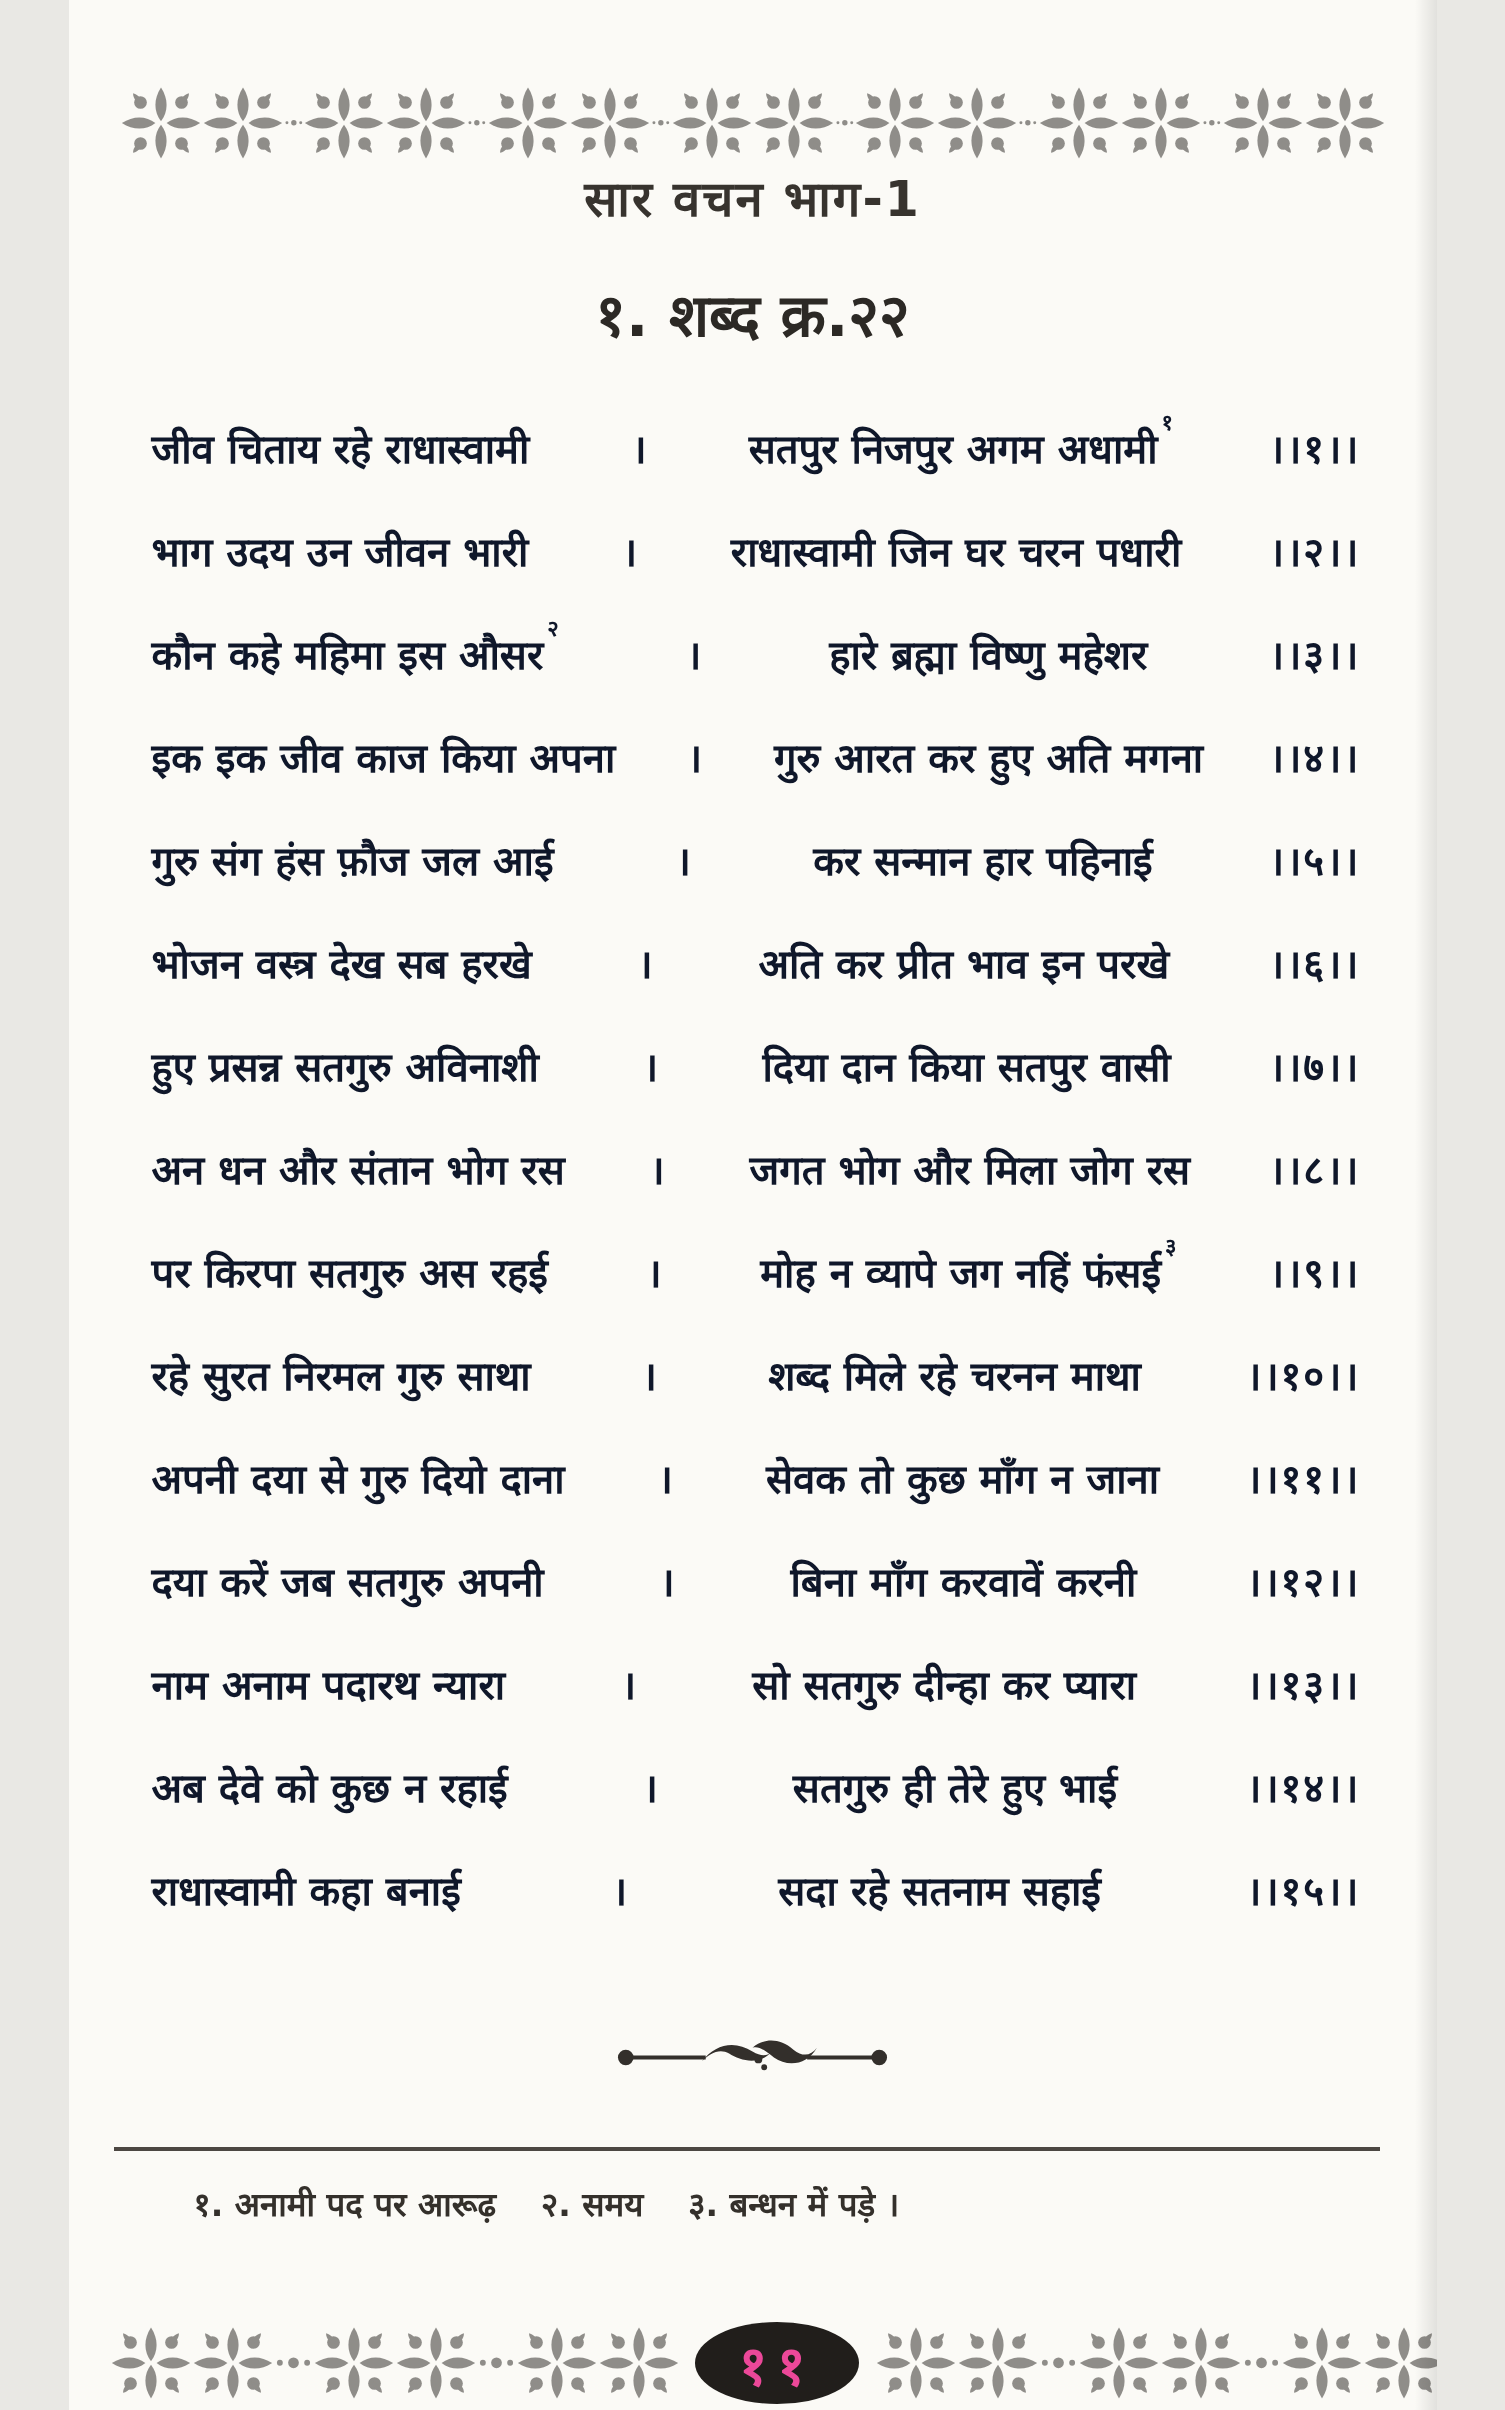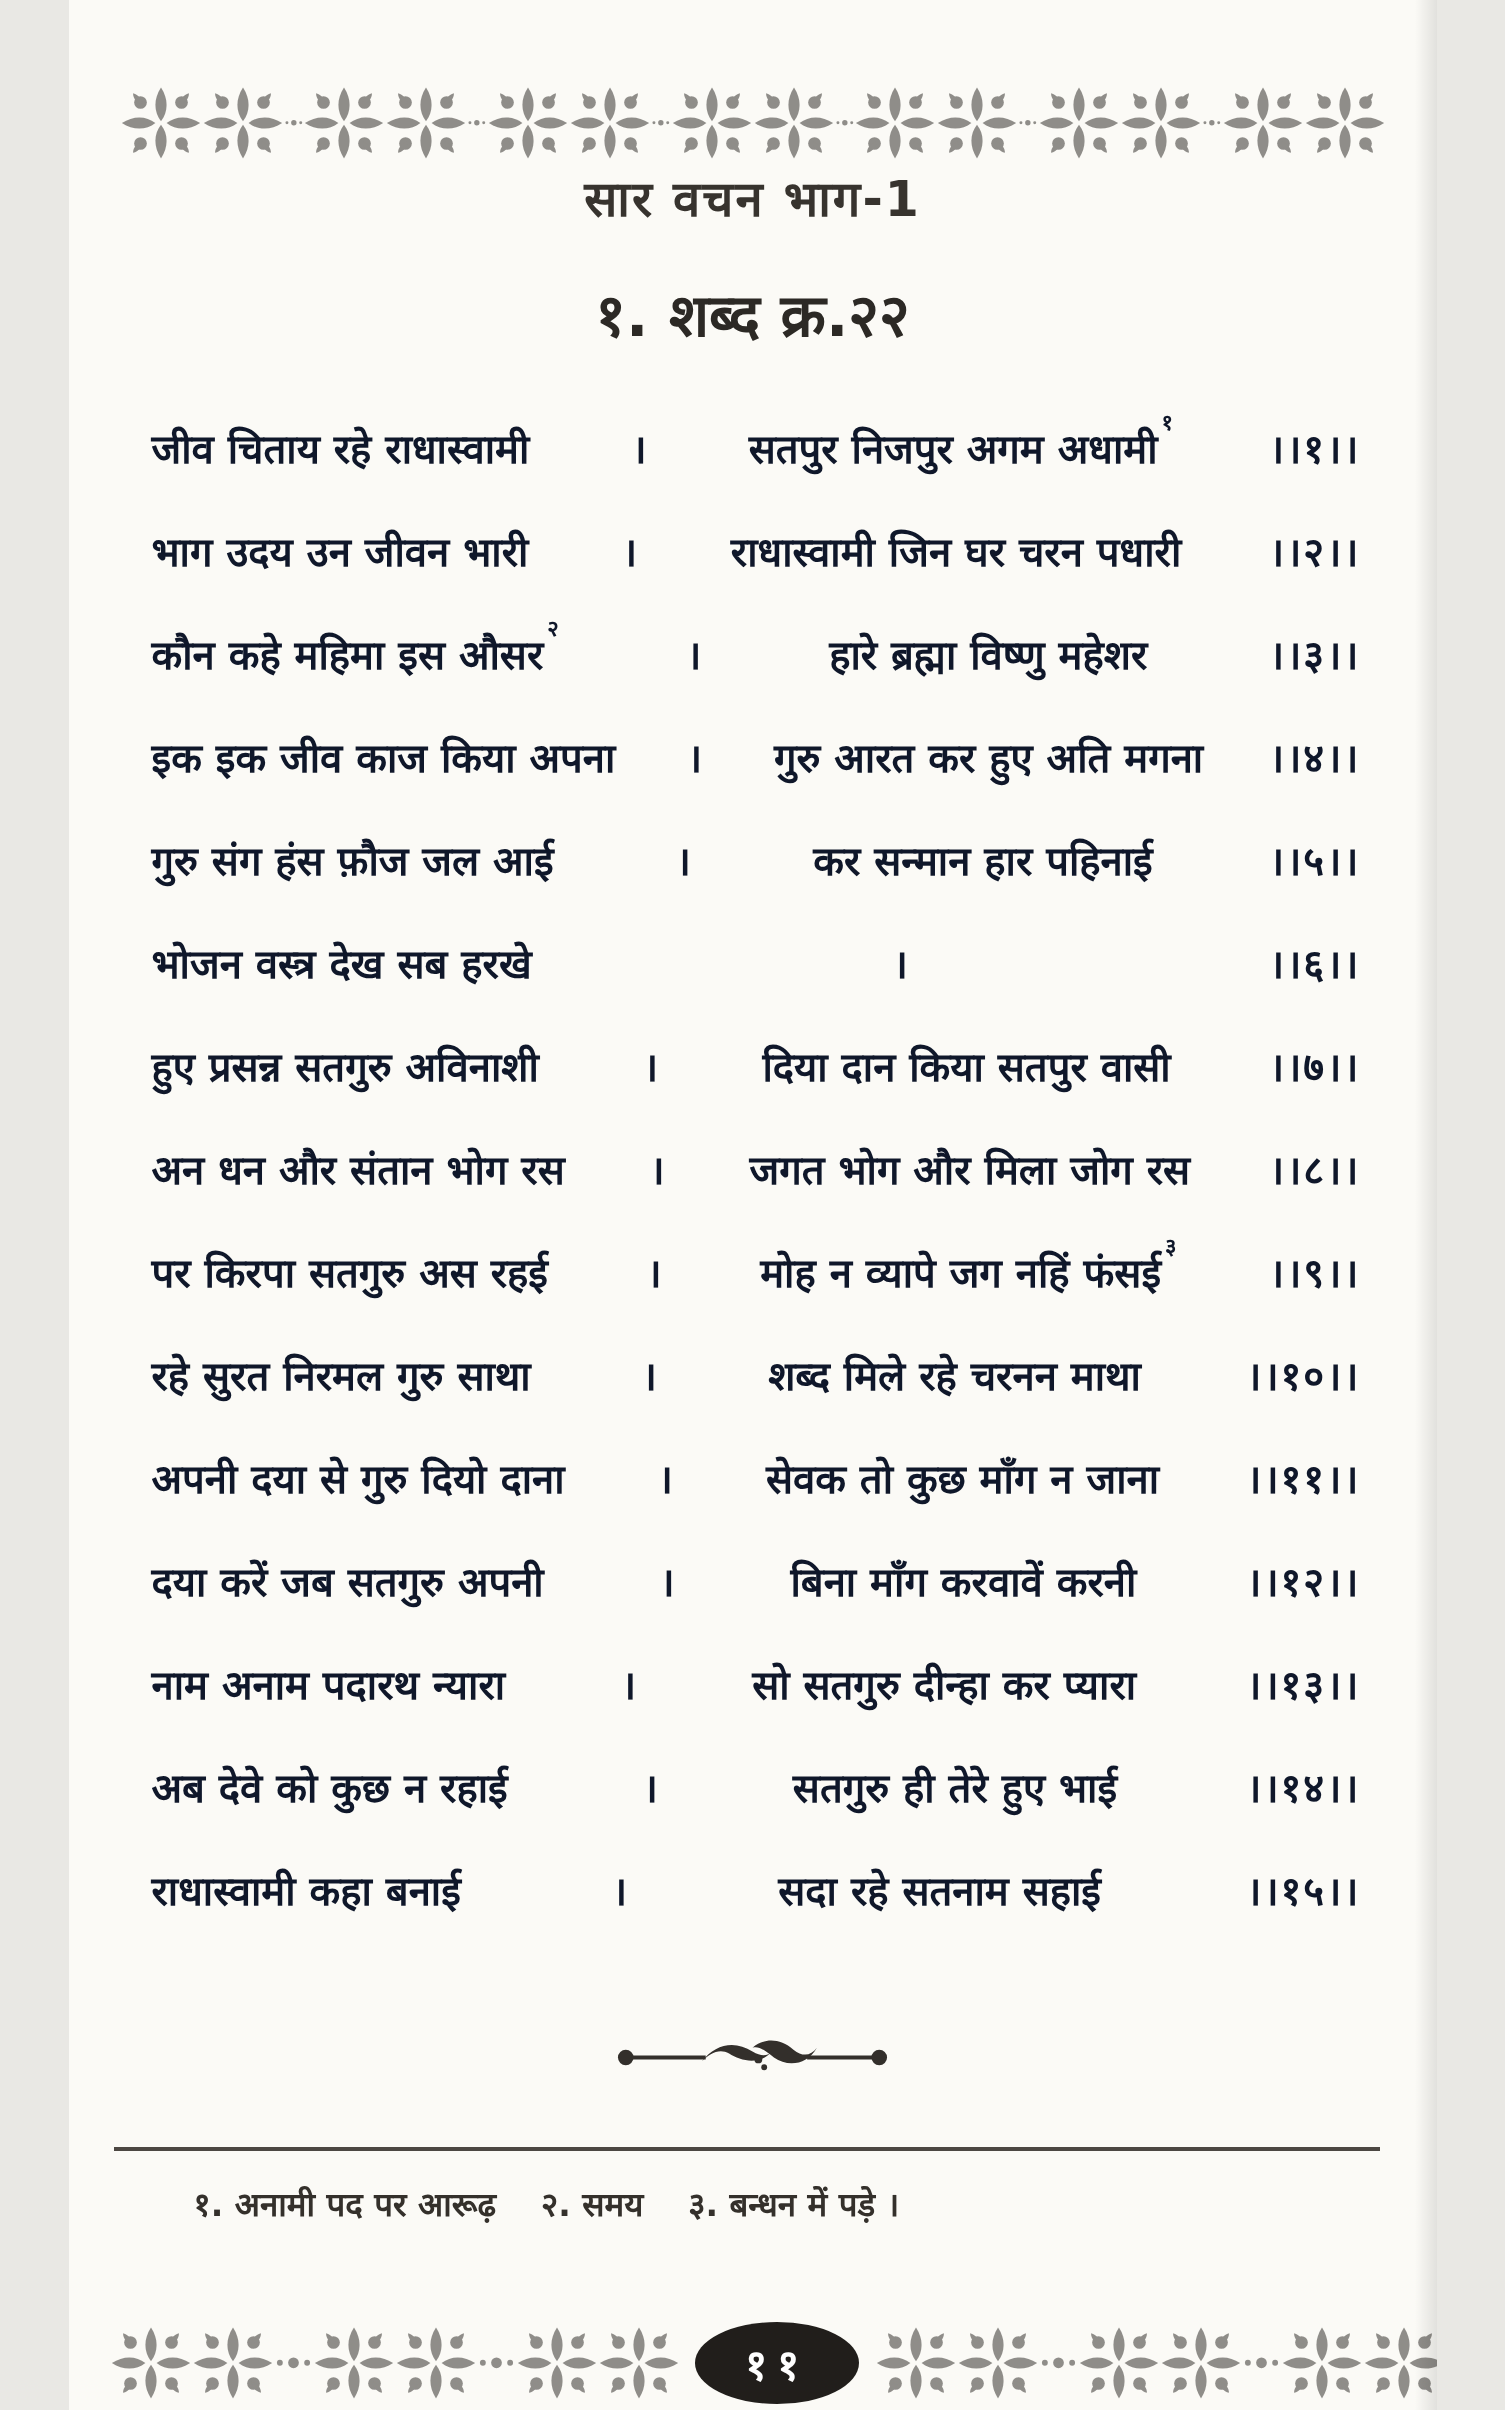--- a/index.html
+++ b/index.html
@@ -30,21 +30,21 @@
   }
   .orn-group{display:flex;align-items:center;justify-content:space-between;flex:1;}
   .orn-pair{display:flex;align-items:center;}
   .page-badge{
     width:164px;height:82px;border-radius:50%;
     background:#211e1b;
     display:flex;align-items:center;justify-content:center;
     margin:0 15.6px;flex:0 0 auto;
   }
   .page-badge span{
-    color:#ffffff;font-size:43px;font-weight:bold;letter-spacing:9.8px;
+    color:#ec4899;font-size:55px;font-weight:bold;letter-spacing:9.8px;
   }
   
   .title{
     position:absolute;top:164px;left:0;width:100%;
     text-align:center;font-size:49px;font-weight:bold;color:#37332e;
     letter-spacing:2px;
   }
   .subtitle{
     position:absolute;top:273px;left:0;width:100%;
     text-align:center;font-size:59px;font-weight:bold;color:#2c2925;
@@ -427,20 +427,23 @@
         <span class="half">
           <span>कर सन्मान हार पहिनाई</span>
         </span>
         <span class="vnum">।।५।।</span>
       </div>
       <div class="verse">
         <span class="half">
           <span>भोजन वस्त्र देख सब हरखे</span>
         </span>
         <span class="sep">।</span>
+        <span class="half">
+          <span>अति कर प्रीत भाव इन परखे</span>
+        </span>
         <span class="vnum">।।६।।</span>
       </div>
       <div class="verse">
         <span class="half">
           <span>हुए प्रसन्न सतगुरु अविनाशी</span>
         </span>
         <span class="sep">।</span>
         <span class="half">
           <span>दिया दान किया सतपुर वासी</span>
         </span>

